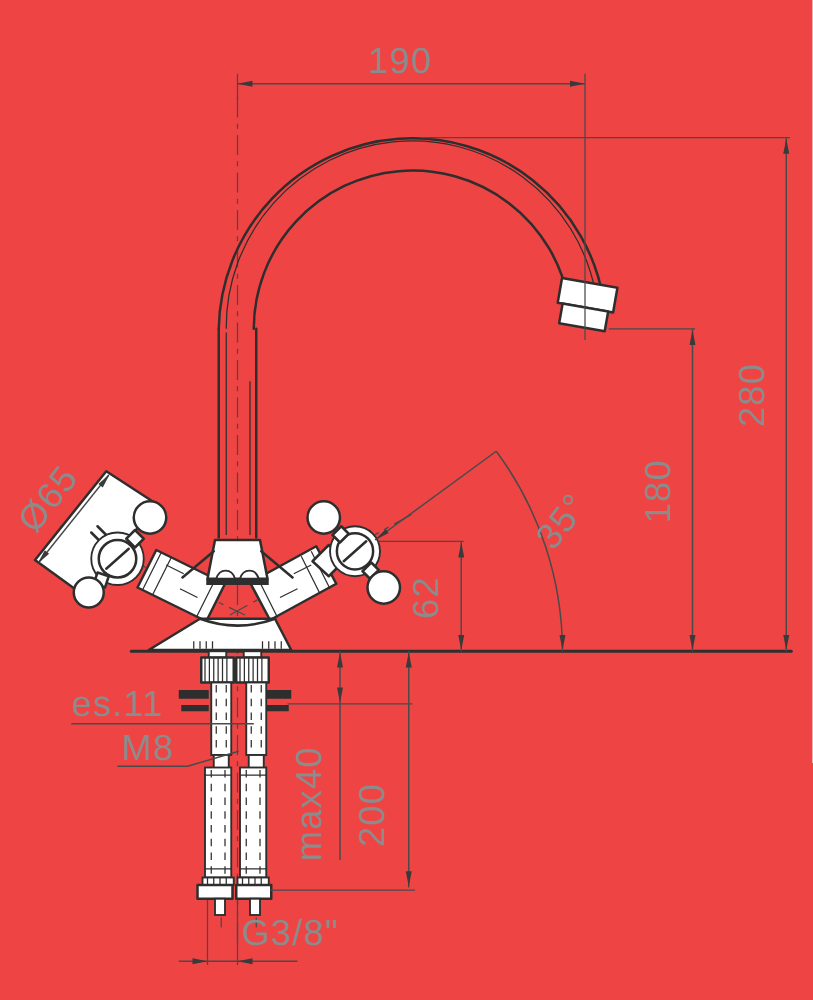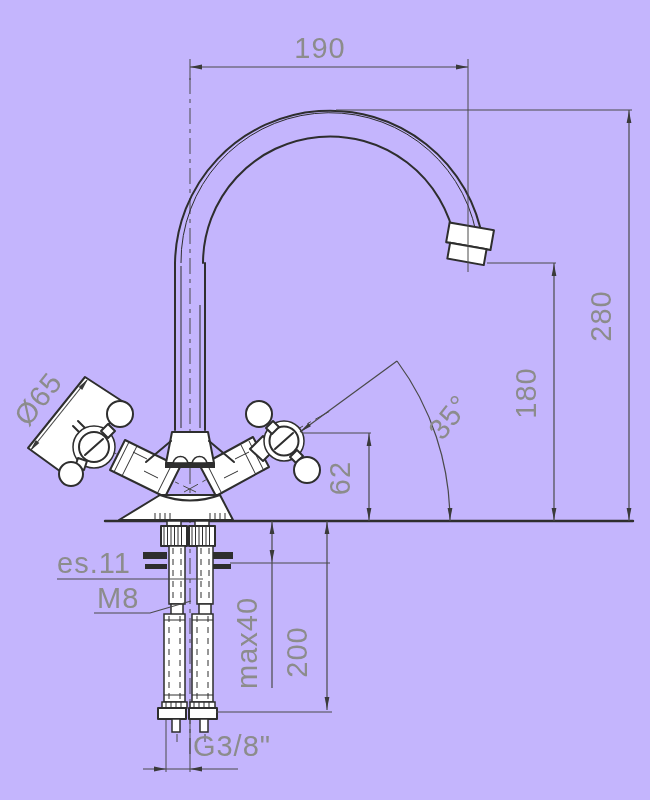--- a/index.html
+++ b/index.html
@@ -1,16 +1,16 @@
 <!DOCTYPE html>
 <html><head>
 <meta charset="utf-8">
 <style>
   html,body{margin:0;padding:0;background:#ffffff;}
-  .canvas{position:relative;width:650px;height:800px;background:#c4b5fd;overflow:hidden;
+  .canvas{position:relative;width:650px;height:800px;background:#ef4444;overflow:hidden;
           font-family:"Liberation Sans",sans-serif;}
   svg{position:absolute;left:0;top:0;}
   
   .obj {stroke:#2e2e2e;stroke-width:2;fill:none;stroke-linejoin:round;stroke-linecap:round;}
   .objf{stroke:#2e2e2e;stroke-width:2;fill:#ffffff;stroke-linejoin:round;}
   .objf15{stroke:#2e2e2e;stroke-width:1.5;fill:#ffffff;}
   .thin{stroke:#2e2e2e;stroke-width:1;fill:none;}
   .dark{fill:#2e2e2e;stroke:none;}
   .hatch{stroke:#2e2e2e;stroke-width:1;fill:none;}
   

